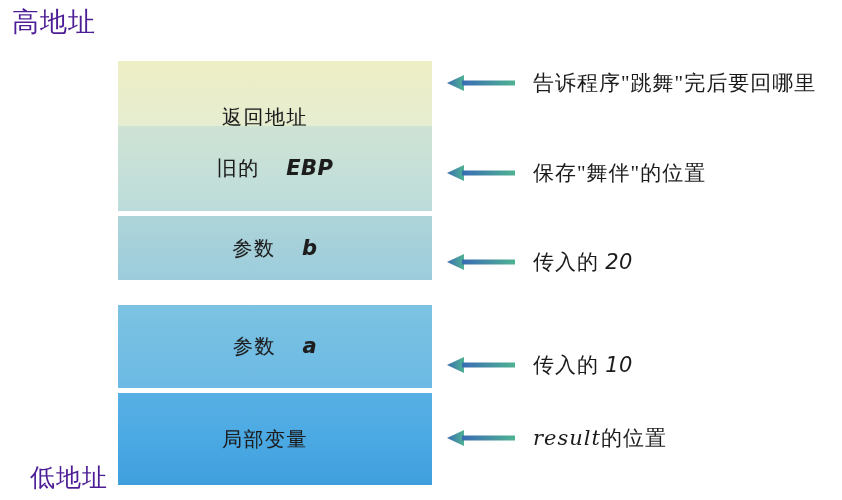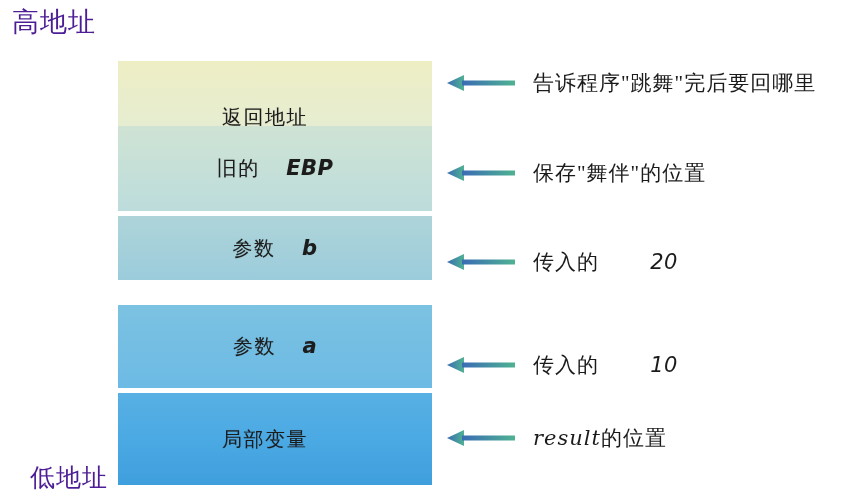--- a/index.html
+++ b/index.html
@@ -110,21 +110,20 @@
     color: #1b1b1b;
     white-space: nowrap;
     letter-spacing: 1px;
     font-family: "Liberation Serif", "DejaVu Serif", serif;
   }
   .annot-text .num-ital {
     font-family: "DejaVu Sans", "Liberation Sans", sans-serif;
     font-style: italic;
     font-size: 21px;
     letter-spacing: 0.5px;
-    margin-left: 45px;
   }
   .annot-text .ident-ital {
     font-family: "DejaVu Serif", "Liberation Serif", serif;
     font-style: italic;
     font-size: 21px;
   }
 
   
   #watermark {
     position: absolute;

